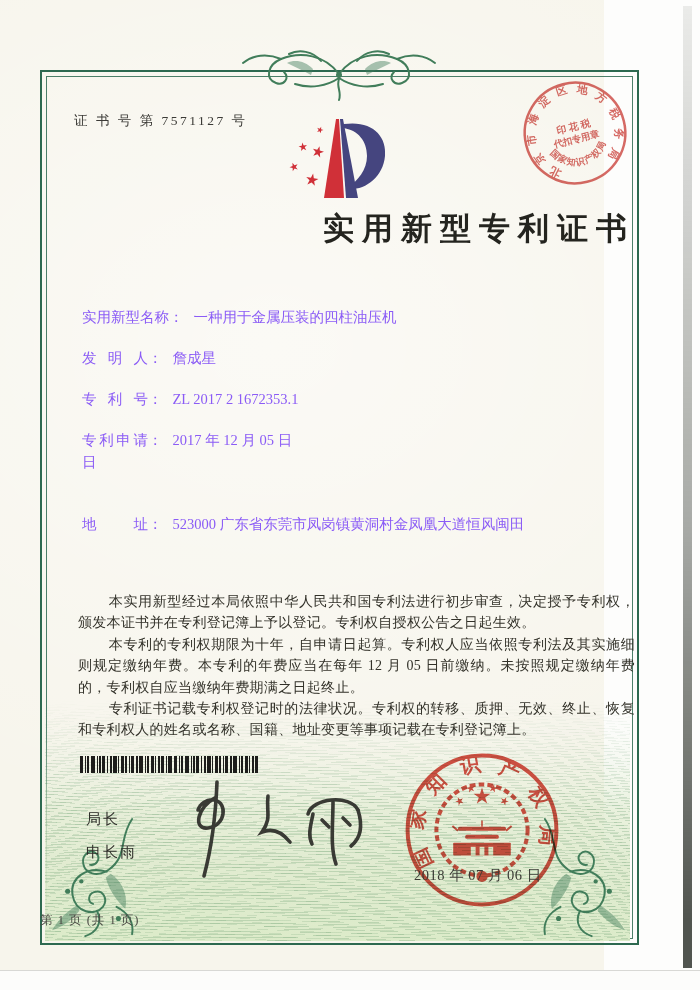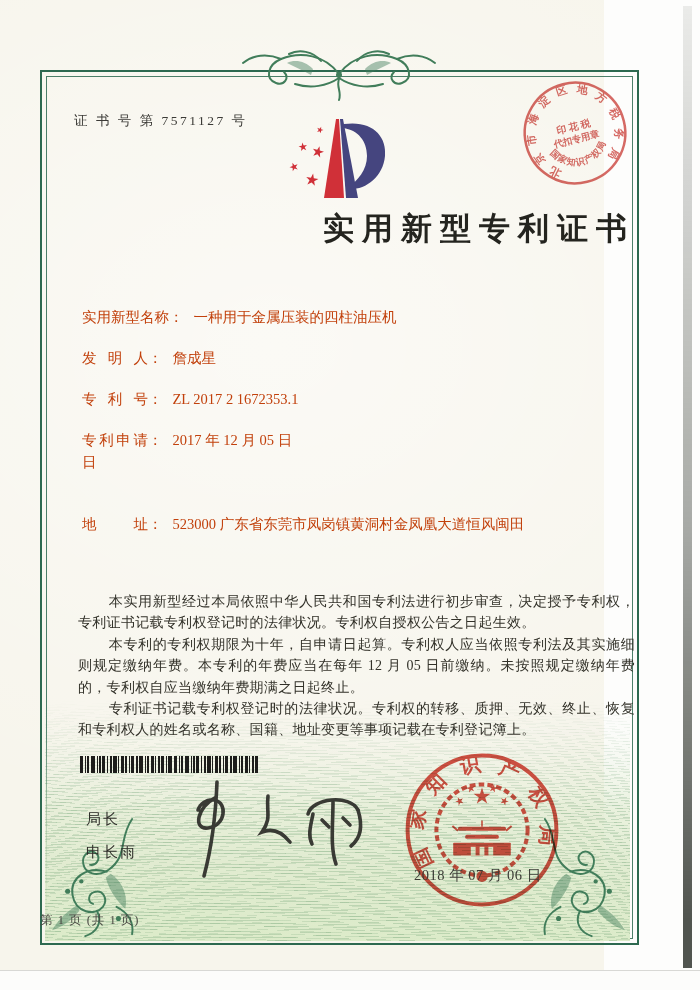--- a/index.html
+++ b/index.html
@@ -33,21 +33,21 @@
       linear-gradient(180deg, rgba(228,238,214,0) 0%, rgba(226,237,211,.55) 30%, rgba(222,234,205,.92) 70%, #dcebc9 100%);
     -webkit-mask-image:linear-gradient(180deg, transparent 0, #000 110px);
             mask-image:linear-gradient(180deg, transparent 0, #000 110px);}
 
   .cert-no{left:74px;top:112px;font-size:13.5px;letter-spacing:2.5px;color:#3b3a36;}
 
   .title{left:40px;top:208px;width:595px;text-align:right;font-size:31px;font-weight:700;
          letter-spacing:8px;color:#24241f;}
 
   
-  .frow{left:82px;font-size:14.5px;line-height:22px;color:#c2410c;width:556px;}
+  .frow{left:82px;font-size:14.5px;line-height:22px;color:#8b5cf6;width:556px;}
   .flabel{display:inline-block;width:66px;text-align:justify;text-align-last:justify;vertical-align:top;}
   .flabel.wide{width:auto;text-align-last:auto;}
   .fcolon{margin-right:2px;}
   .fval{margin-left:8px;display:inline-block;vertical-align:top;}
   .grant-no{position:absolute;left:285px;top:0;}
 
   .body-text{left:78px;top:591px;width:557px;font-size:14px;line-height:21.4px;
              letter-spacing:.3px;text-align:justify;color:#323129;}
   .body-text p{margin:0;text-indent:2.2em;}
 
@@ -181,21 +181,21 @@
     <span class="flabel">专利号</span><span class="fcolon">：</span><span class="fval">ZL 2017 2 1672353.1</span>
   </div>
   <div class="abs frow" style="top:429px">
     <span class="flabel">专利申请日</span><span class="fcolon">：</span><span class="fval">2017 年 12 月 05 日</span>
   </div>
   <div class="abs frow" style="top:513px">
     <span class="flabel">地址</span><span class="fcolon">：</span><span class="fval"><span style="display:block">523000 广东省东莞市凤岗镇黄洞村金凤凰大道恒风闽田</span></span>
   </div>
 
   <div class="abs body-text">
-    <p>本实用新型经过本局依照中华人民共和国专利法进行初步审查，决定授予专利权，专利证书记载专利权登记时的法律状况。专利权自授权公告之日起生效。</p>
+    <p>本实用新型经过本局依照中华人民共和国专利法进行初步审查，决定授予专利权，颁发本证书并在专利登记簿上予以登记。专利权自授权公告之日起生效。</p>
     <p>本专利的专利权期限为十年，自申请日起算。专利权人应当依照专利法及其实施细则规定缴纳年费。本专利的年费应当在每年 12 月 05 日前缴纳。未按照规定缴纳年费的，专利权自应当缴纳年费期满之日起终止。</p>
     <p>专利证书记载专利权登记时的法律状况。专利权的转移、质押、无效、终止、恢复和专利权人的姓名或名称、国籍、地址变更等事项记载在专利登记簿上。</p>
   </div>
 
   <svg class="abs barcode-wrap" viewBox="0 0 180 17" preserveAspectRatio="none">
     <line x1="0" y1="8.5" x2="180" y2="8.5" stroke="#1d1d1b" stroke-width="17" stroke-dasharray="3 2 1 1 2 2 4 2 1 1 2 1 3 2 1 2 2 1 4 1 1 2 3 1 2 2 1 1 3 2 2 1 4 2 1 1 2 2 3 1 1 2 2 1 3 2 1 1 4 2"></line>
   </svg>
 
   <div class="abs director" style="top:810px">局长</div>
   <div class="abs director" style="top:843px">申长雨</div>

